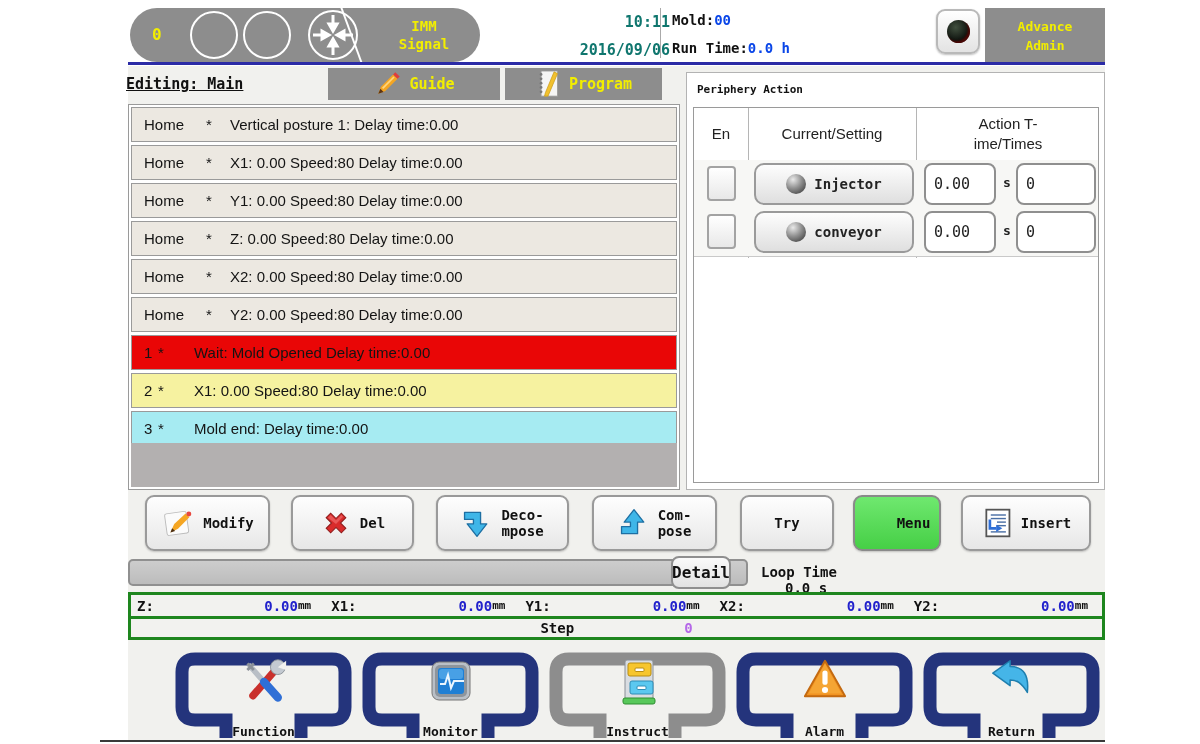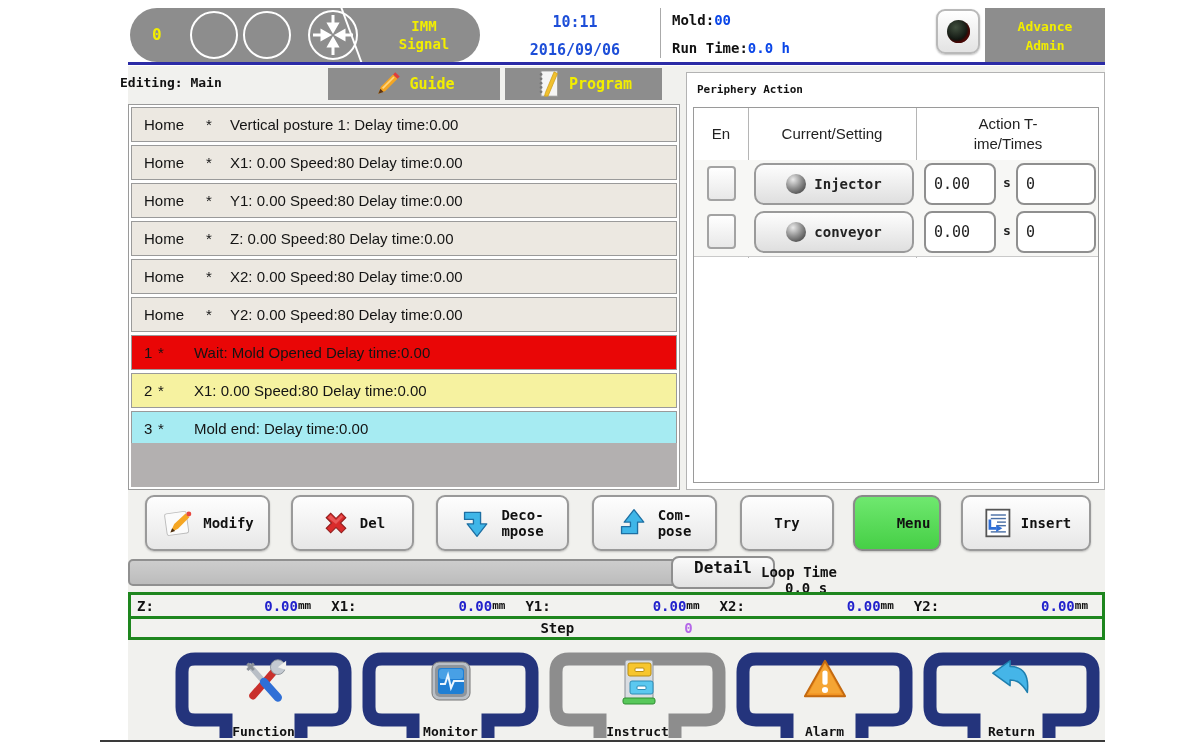--- a/index.html
+++ b/index.html
@@ -10,38 +10,38 @@
 
   
   .topbar { position:absolute; left:128px; top:0; width:977px; height:62px; background:#fff; }
   .pill { position:absolute; left:2px; top:8px; width:350px; height:54px; background:#8d8d8d; border-radius:27px; }
   .pill-zero { position:absolute; left:22px; top:17px; color:#f2ee00; font-size:16px; font-weight:bold; }
   .sig-circle { position:absolute; top:3px; width:48px; height:48px; border:2px solid #fff; border-radius:50%; }
   .c1 { left:60px; } .c2 { left:113px; }
   .c3svg { position:absolute; left:176px; top:-2px; overflow:visible; }
   .imm { position:absolute; left:245px; top:9px; width:98px; text-align:center; color:#f2ee00;
          font-size:14px; font-weight:bold; line-height:18px; }
-  .clock { position:absolute; left:352px; top:8px; width:190px; height:54px; text-align:center;
-           font-size:15px; font-weight:bold; color:#1d4ed8; }
+  .clock { position:absolute; left:352px; top:8px; width:190px; height:54px; text-align:right;
+           font-size:15px; font-weight:bold; color:#0f766e; }
   .clock .t { margin-top:5px; } .clock .d { margin-top:10px; }
   .tb-divider { position:absolute; left:532px; top:8px; width:1px; height:50px; background:#aaa; }
   .moldbox { position:absolute; left:544px; top:8px; font-size:14px; font-weight:bold; color:#111; }
   .moldbox div { margin-top:4px; } .moldbox .r2 { margin-top:12px; }
   .bluetxt { color:#0a46e8; }
   .power-btn { position:absolute; left:808px; top:9px; width:44px; height:45px; border:2px solid #b9b9b9;
                border-radius:9px; background:linear-gradient(180deg,#ffffff,#e3e3e3); box-shadow:0 1px 2px rgba(0,0,0,.25); }
   .power-dot { position:absolute; left:9px; top:9px; width:23px; height:23px; border-radius:50%;
                background:radial-gradient(circle at 38% 32%, #41503f, #0c100c 65%);
                box-shadow:inset -2px -2px 2px rgba(120,0,0,.6); }
   .adminbox { position:absolute; left:857px; top:8px; width:120px; height:54px; background:#8d8d8d;
               color:#f2ee00; font-size:13px; font-weight:bold; text-align:center; line-height:19px; padding-top:9px; }
   .blueline { position:absolute; left:128px; top:62px; width:977px; height:3px; background:#2b2ba6; }
 
   
-  .editing { position:absolute; left:120px; top:75px; font-size:13px; font-weight:bold; color:#111; }
+  .editing { position:absolute; left:126px; top:75px; font-size:15px; font-weight:bold; color:#111;text-decoration:underline; }
   .tab { position:absolute; top:68px; height:32px; background:#8d8d8d; display:flex; align-items:center;
          justify-content:center; gap:8px; color:#f2ee00; font-size:15px; font-weight:bold; cursor:pointer; }
   .tab-guide { left:328px; width:172px; }
   .tab-program { left:505px; width:157px; }
 
   
   .plist { position:absolute; left:128px; top:104px; width:552px; height:386px; background:#fff;
            border:1px solid #9a9a9a; padding:2px; }
   .pfill { position:absolute; left:2px; bottom:2px; width:546px; height:44px; background:#b3b0b0; }
   .prow { position:relative; height:35px; margin-bottom:3px; border:1px solid #9a9a9a;
@@ -78,23 +78,23 @@
   
   .abtn { position:absolute; top:495px; height:56px; border:2px solid #9a9a9a; border-radius:9px;
           background:linear-gradient(180deg,#fefefe,#e7e7e7); box-shadow:0 1px 2px rgba(0,0,0,.2);
           display:flex; align-items:center; justify-content:center; gap:8px;
           font-size:14px; font-weight:bold; color:#111; line-height:16px; cursor:pointer; }
   .abtn.menu { background:linear-gradient(180deg,#6fe86f,#46cf46); border-color:#8a8a8a;padding-left:33px; }
 
   
   .dbar { position:absolute; left:128px; top:559px; width:620px; height:27px; border:2px solid #909090;
           border-radius:5px; background:linear-gradient(180deg,#cdcdcd,#bcbcbc); }
-  .detailbtn { position:absolute; left:671px; top:556px; width:104px; height:33px; border:2px solid #8f8f8f;
+  .detailbtn { position:absolute; left:671px; top:556px; width:60px; height:33px; border:2px solid #8f8f8f;
                border-radius:8px; background:linear-gradient(180deg,#fafafa,#e2e2e2); font-size:16px;
-               font-weight:bold; color:#111; display:flex; justify-content:center; cursor:pointer; }
+               font-weight:bold; color:#111; display:flex; align-items:center; justify-content:center; cursor:pointer; }
   .loopline { position:absolute; left:761px; top:564px; width:340px; display:flex; font-size:14px;
               font-weight:bold; color:#111;flex-direction:column; }
   .loopline .lv { margin-left:24px; } .loopline .fl { margin-left:18px; } .loopline .fv { margin-left:auto; }
 
   
   .axes { position:absolute; left:128px; top:592px; width:977px; height:48px; border:3px solid #1e861e; background:#f2f2ef; }
   .ax-row1 { display:flex; height:24px; border-bottom:3px solid #1e861e; align-items:center; }
   .ax-item { width:195px; display:flex; align-items:center; font-size:14px; font-weight:bold; color:#111; }
   .ax-item .lab { margin-left:6px; }
   .ax-item .val { margin-left:auto; color:#2222cc; }

